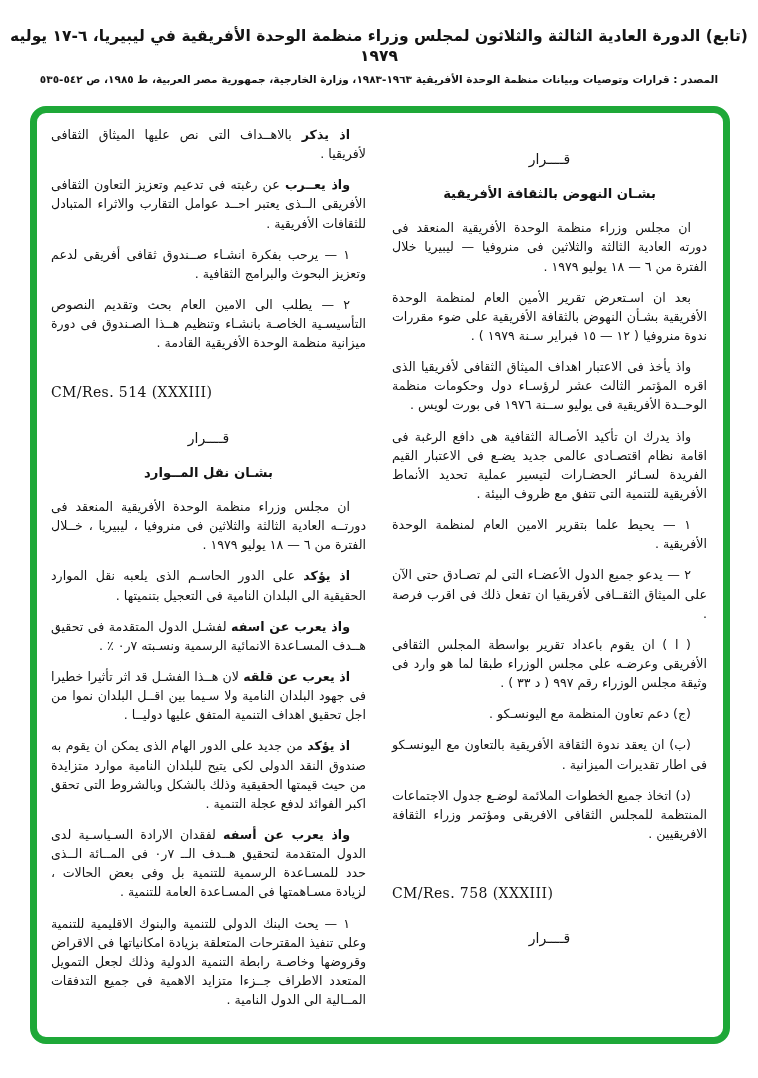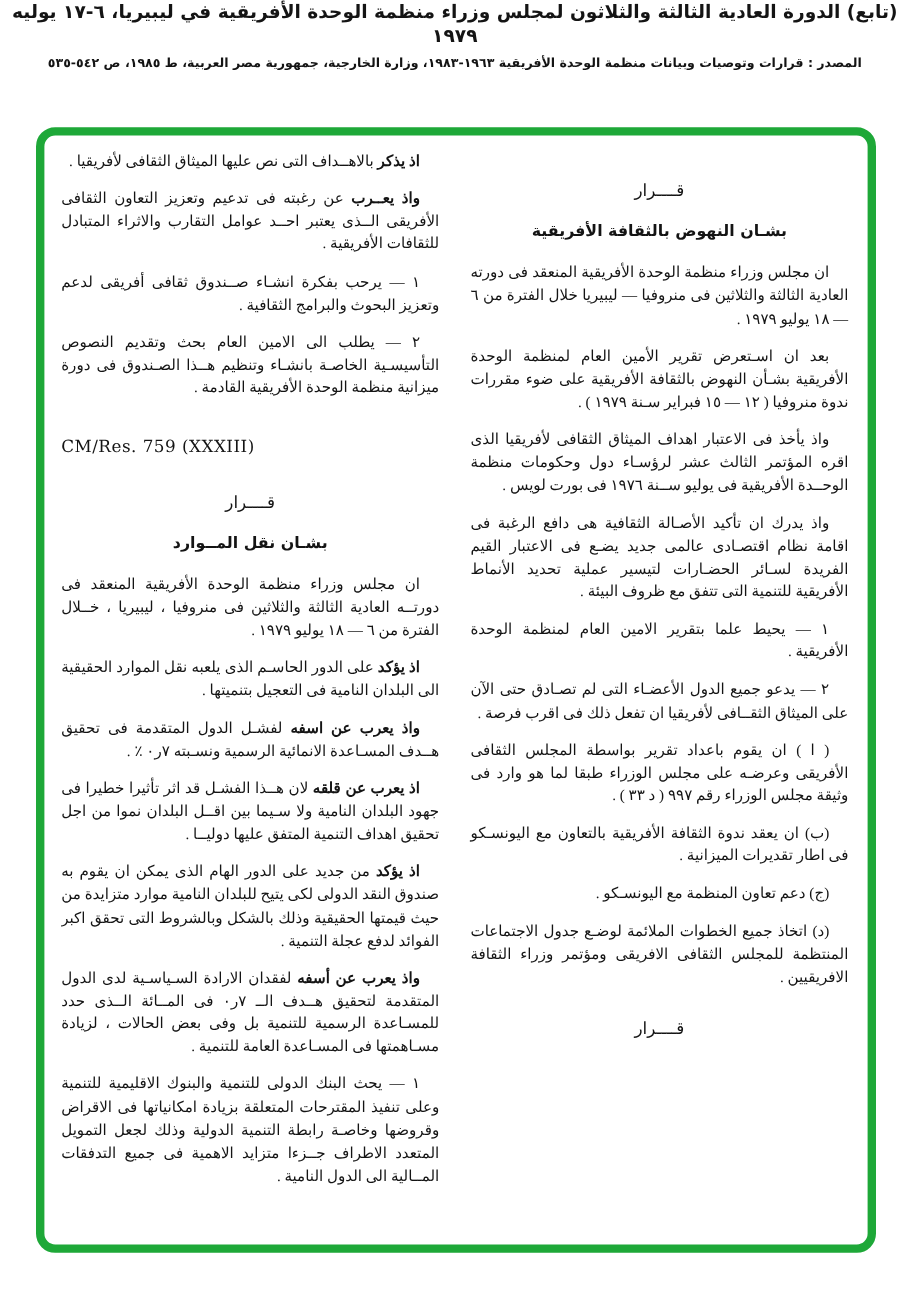--- a/index.html
+++ b/index.html
@@ -4,21 +4,21 @@
 <style>
   html,body{margin:0;padding:0;}
   body{
     width:758px;height:1078px;
     background:#ffffff;
     color:#141414;
     font-family:"DejaVu Sans", sans-serif;
     position:relative;
     overflow:hidden;
   }
-  .page-header{direction:rtl;text-align:center;}
+  .page-header{direction:rtl;text-align:center;padding-top:26px;}
   .header-title{font-weight:bold;font-size:15.5px;letter-spacing:0;line-height:1.3;}
   .header-source{font-weight:bold;font-size:10.5px;margin-top:7px;}
   .frame{
     position:absolute;left:30px;top:106px;
     width:700px;height:938px;
     border:7px solid #1ea838;border-radius:16px;
     box-sizing:border-box;
     padding:12px 16px 10px 14px;
     background:#ffffff;
   }
@@ -27,21 +27,21 @@
   .res-ref{
     direction:ltr;text-align:left;
     font-family:"DejaVu Serif", serif;
     font-size:14px;letter-spacing:0.4px;
     margin:6px 0 10px;
   }
   .gap-top{margin-top:30px;}
   .gap-top-lg{margin-top:40px;}
   .res-title{text-align:center;font-weight:normal;font-size:14px;margin:24px 0 14px;}
   .res-subtitle{text-align:center;font-weight:bold;font-size:13.2px;margin:12px 0 14px;}
-  .para{margin:0 0 12px;text-indent:16px;font-family:Liberation Serif, serif;}
+  .para{margin:0 0 12px;text-indent:16px;}
   .lead{font-weight:bold;}
   .page-number{
     position:absolute;left:0;right:0;top:1048px;
     text-align:center;font-weight:bold;font-size:15px;margin-top:48px;
   }
 </style>
 </head>
 <body>
 
 <header class="page-header">
@@ -55,33 +55,34 @@
     <div class="col">
       <div class="res-title">قــــرار</div>
       <div class="res-subtitle">بشـان النهوض بالثقافة الأفريقية</div>
       <p class="para">ان مجلس وزراء منظمة الوحدة الأفريقية المنعقد فى دورته العادية الثالثة والثلاثين فى منروفيا — ليبيريا خلال الفترة من ٦ — ١٨ يوليو ١٩٧٩ .</p>
       <p class="para">بعد ان اسـتعرض تقرير الأمين العام لمنظمة الوحدة الأفريقية بشـأن النهوض بالثقافة الأفريقية على ضوء مقررات ندوة منروفيا ( ١٢ — ١٥ فبراير سـنة ١٩٧٩ ) .</p>
       <p class="para">واذ يأخذ فى الاعتبار اهداف الميثاق الثقافى لأفريقيا الذى اقره المؤتمر الثالث عشر لرؤسـاء دول وحكومات منظمة الوحــدة الأفريقية فى يوليو ســنة ١٩٧٦ فى بورت لويس .</p>
       <p class="para">واذ يدرك ان تأكيد الأصـالة الثقافية هى دافع الرغبة فى اقامة نظام اقتصـادى عالمى جديد يضـع فى الاعتبار القيم الفريدة لسـائر الحضـارات لتيسير عملية تحديد الأنماط الأفريقية للتنمية التى تتفق مع ظروف البيئة .</p>
       <p class="para">١ — يحيط علما بتقرير الامين العام لمنظمة الوحدة الأفريقية .</p>
       <p class="para">٢ — يدعو جميع الدول الأعضـاء التى لم تصـادق حتى الآن على الميثاق الثقــافى لأفريقيا ان تفعل ذلك فى اقرب فرصة .</p>
       <p class="para">( ا ) ان يقوم باعداد تقرير بواسطة المجلس الثقافى الأفريقى وعرضـه على مجلس الوزراء طبقا لما هو وارد فى وثيقة مجلس الوزراء رقم ٩٩٧ ( د ٣٣ ) .</p>
+      <p class="para">(ج) دعم تعاون المنظمة مع اليونسـكو .</p>
       <p class="para">(ب) ان يعقد ندوة الثقافة الأفريقية بالتعاون مع اليونسـكو فى اطار تقديرات الميزانية .</p>
-      <p class="para">(ج) دعم تعاون المنظمة مع اليونسـكو .</p>
       <p class="para">(د) اتخاذ جميع الخطوات الملائمة لوضـع جدول الاجتماعات المنتظمة للمجلس الثقافى الافريقى ومؤتمر وزراء الثقافة الافريقيين .</p>
+      <div class="res-ref gap-top-lg">CM/Res. 758 (XXXIII)</div>
       <div class="res-title">قــــرار</div>
 
     </div>
 
     <div class="col">
       <p class="para"><span class="lead">اذ يذكر</span> <span>بالاهــداف التى نص عليها الميثاق الثقافى لأفريقيا .</span></p>
       <p class="para"><span class="lead">واذ يعــرب</span> <span>عن رغبته فى تدعيم وتعزيز التعاون الثقافى الأفريقى الــذى يعتبر احــد عوامل التقارب والاثراء المتبادل للثقافات الأفريقية .</span></p>
       <p class="para">١ — يرحب بفكرة انشـاء صــندوق ثقافى أفريقى لدعم وتعزيز البحوث والبرامج الثقافية .</p>
       <p class="para">٢ — يطلب الى الامين العام بحث وتقديم النصوص التأسيسـية الخاصـة بانشـاء وتنظيم هــذا الصـندوق فى دورة ميزانية منظمة الوحدة الأفريقية القادمة .</p>
-      <div class="res-ref gap-top">CM/Res. 759 (XXXIII)</div>
+      <div class="res-ref gap-top">CM/Res. 514 (XXXIII)</div>
       <div class="res-title">قــــرار</div>
       <div class="res-subtitle">بشـان نقل المــوارد</div>
       <p class="para">ان مجلس وزراء منظمة الوحدة الأفريقية المنعقد فى دورتــه العادية الثالثة والثلاثين فى منروفيا ، ليبيريا ، خــلال الفترة من ٦ — ١٨ يوليو ١٩٧٩ .</p>
       <p class="para"><span class="lead">اذ يؤكد</span> <span>على الدور الحاسـم الذى يلعبه نقل الموارد الحقيقية الى البلدان النامية فى التعجيل بتنميتها .</span></p>
       <p class="para"><span class="lead">واذ يعرب عن اسفه</span> <span>لفشـل الدول المتقدمة فى تحقيق هــدف المسـاعدة الانمائية الرسمية ونسـبته ٧ر٠ ٪ .</span></p>
       <p class="para"><span class="lead">اذ يعرب عن قلقه</span> <span>لان هــذا الفشـل قد اثر تأثيرا خطيرا فى جهود البلدان النامية ولا سـيما بين اقــل البلدان نموا من اجل تحقيق اهداف التنمية المتفق عليها دوليــا .</span></p>
       <p class="para"><span class="lead">اذ يؤكد</span> <span>من جديد على الدور الهام الذى يمكن ان يقوم به صندوق النقد الدولى لكى يتيح للبلدان النامية موارد متزايدة من حيث قيمتها الحقيقية وذلك بالشكل وبالشروط التى تحقق اكبر الفوائد لدفع عجلة التنمية .</span></p>
       <p class="para"><span class="lead">واذ يعرب عن أسفه</span> <span>لفقدان الارادة السـياسـية لدى الدول المتقدمة لتحقيق هــدف الــ ٧ر٠ فى المــائة الــذى حدد للمسـاعدة الرسمية للتنمية بل وفى بعض الحالات ، لزيادة مسـاهمتها فى المسـاعدة العامة للتنمية .</span></p>
       <p class="para">١ — يحث البنك الدولى للتنمية والبنوك الاقليمية للتنمية وعلى تنفيذ المقترحات المتعلقة بزيادة امكانياتها فى الاقراض وقروضها وخاصـة رابطة التنمية الدولية وذلك لجعل التمويل المتعدد الاطراف جــزءا متزايد الاهمية فى جميع التدفقات المــالية الى الدول النامية .</p>
     </div>

